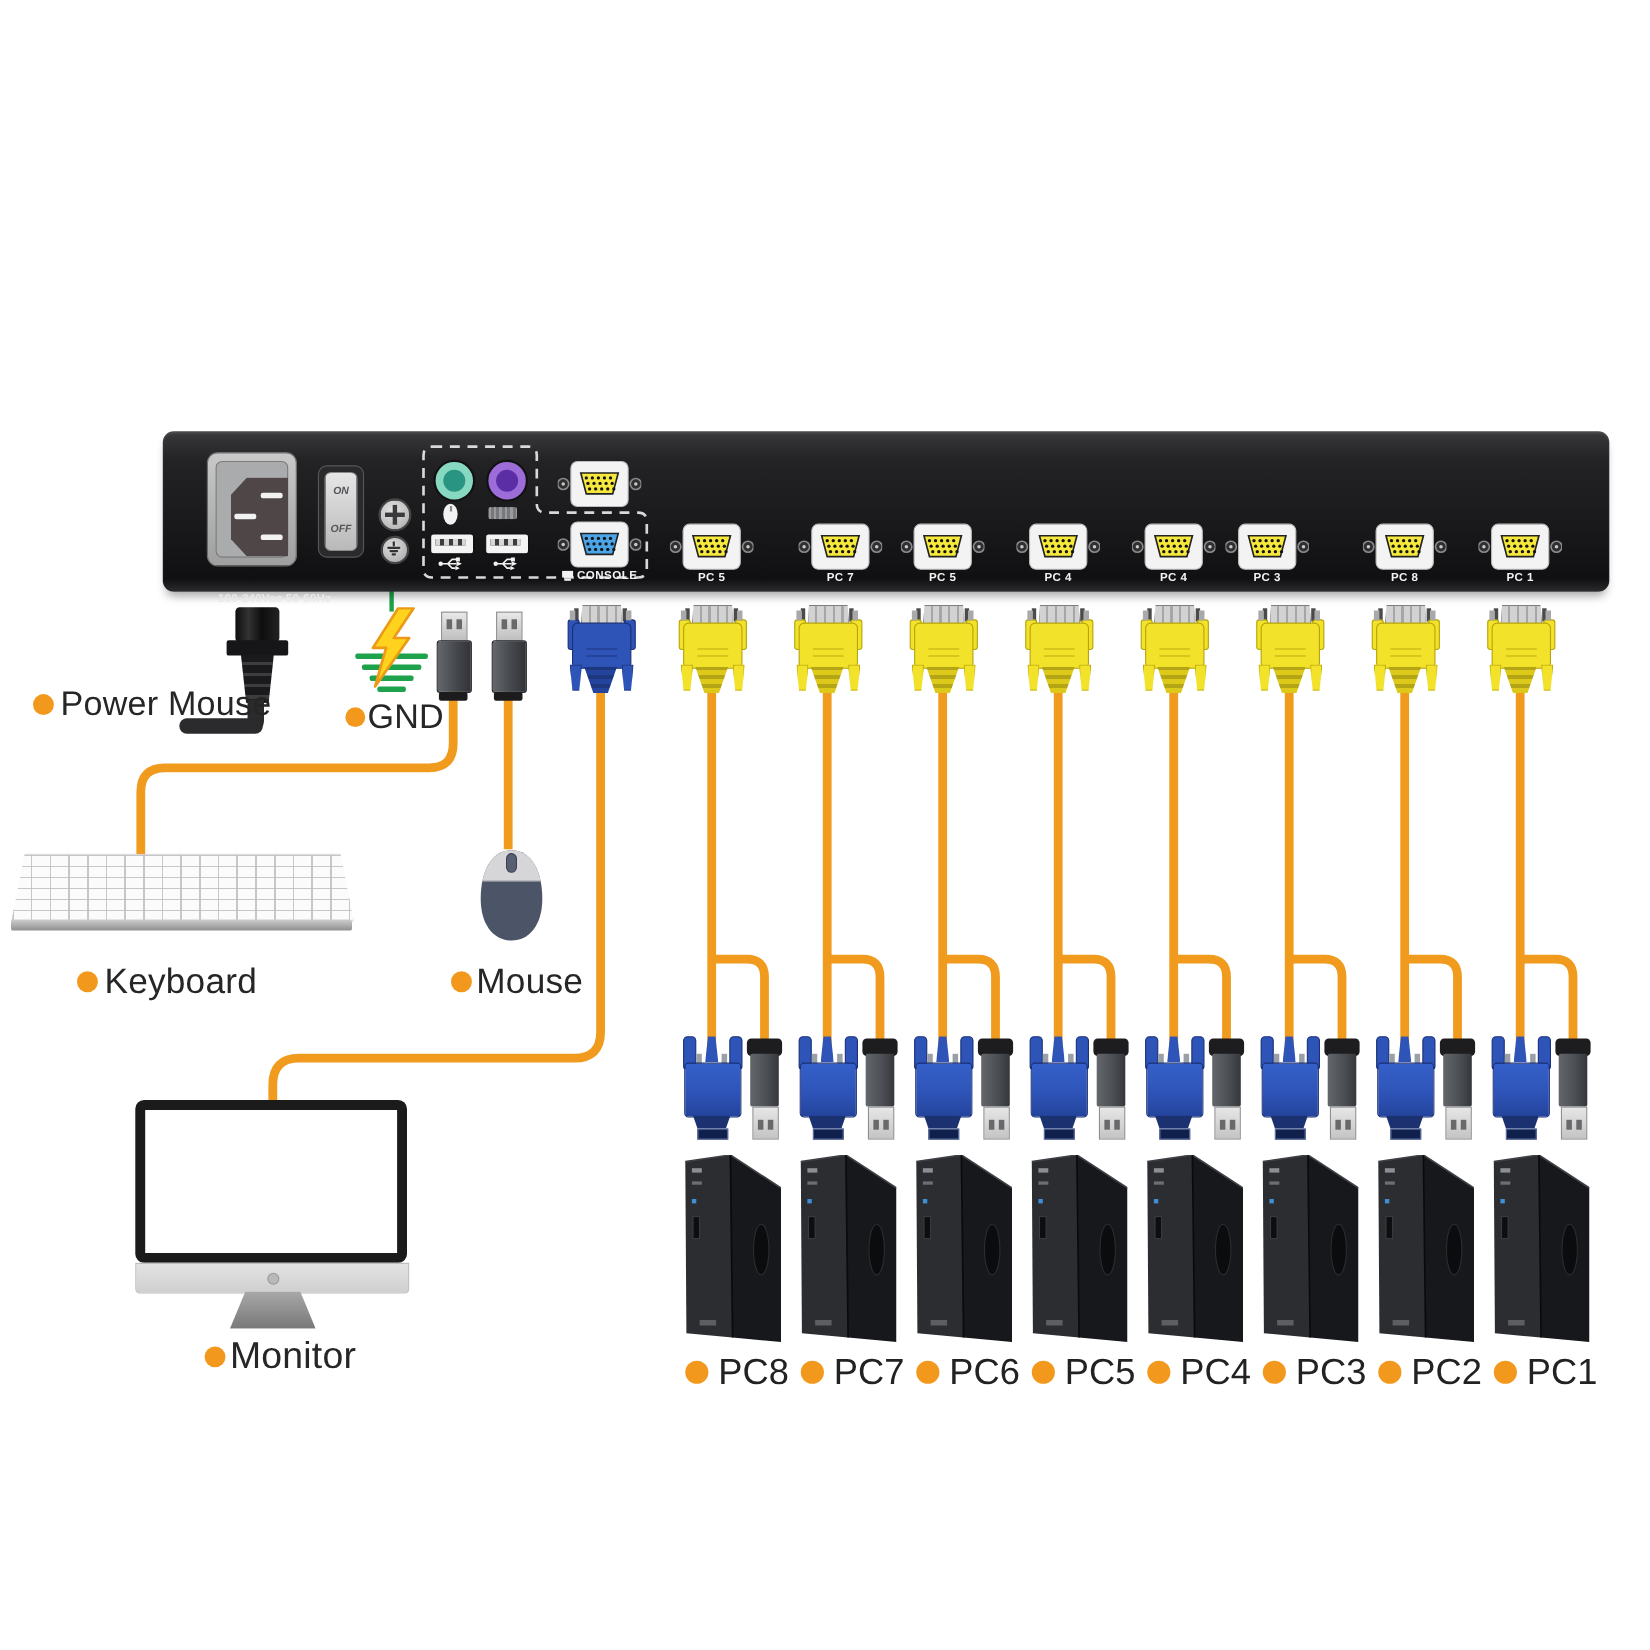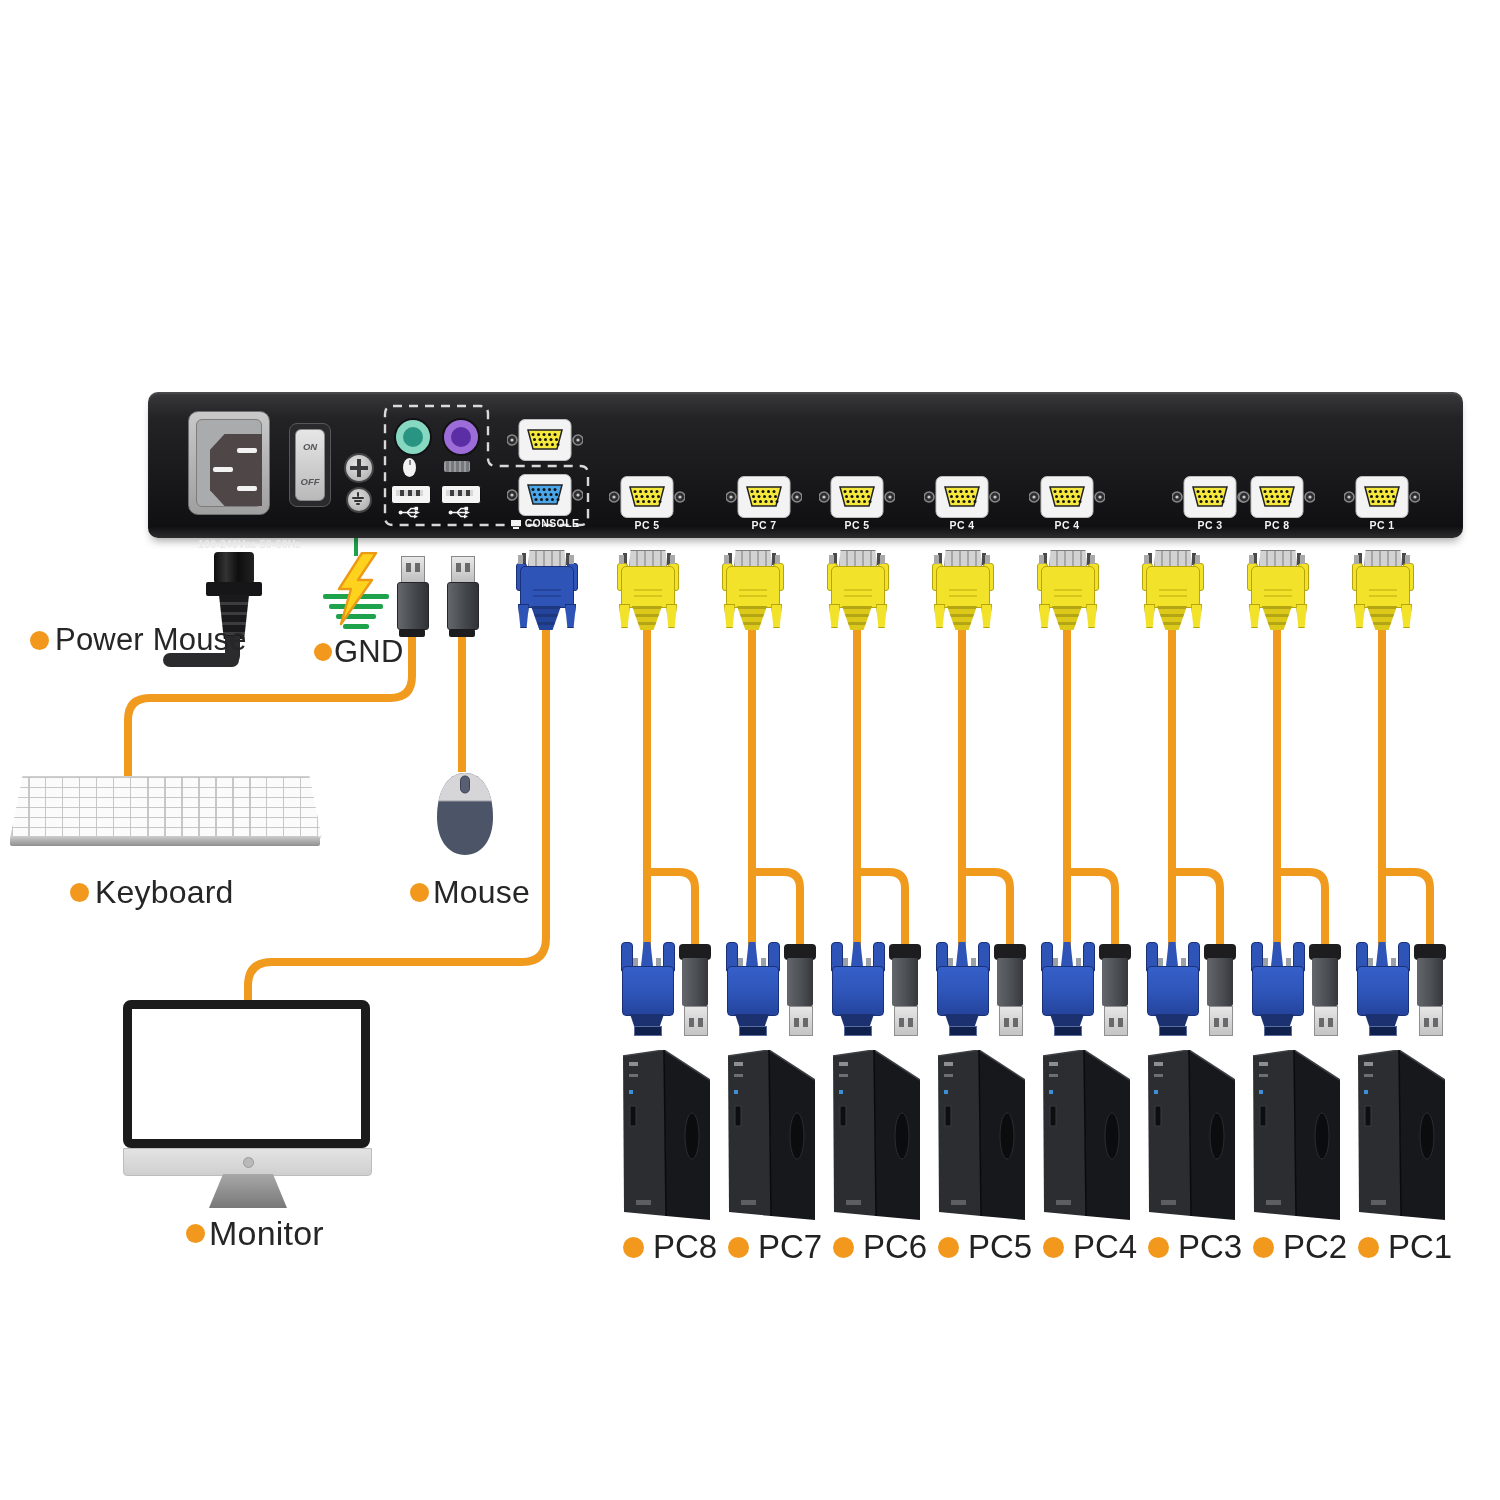--- a/index.html
+++ b/index.html
@@ -430,21 +430,21 @@
               <circle cx="49.5" cy="22.5" r="1.5"></circle>
           <circle cx="29" cy="27.5" r="1.5"></circle>
               <circle cx="34.5" cy="27.5" r="1.5"></circle>
               <circle cx="40" cy="27.5" r="1.5"></circle>
               <circle cx="45.5" cy="27.5" r="1.5"></circle>
               <circle cx="51" cy="27.5" r="1.5"></circle>
         </g>
       </svg>
       <span class="port-label">PC 4</span>
     </div>
-        <div class="vga-port" style="left: 1024px; top: 82px;">
+        <div class="vga-port" style="left: 966px; top: 82px;">
       <svg width="76" height="46" viewBox="0 0 76 46">
         <circle cx="5" cy="23" r="5" fill="#2f2f31" stroke="#8a8a8c" stroke-width="1.5"></circle>
             <circle cx="5" cy="23" r="1.6" fill="#c9c9c9"></circle>
         <circle cx="71" cy="23" r="5" fill="#2f2f31" stroke="#8a8a8c" stroke-width="1.5"></circle>
             <circle cx="71" cy="23" r="1.6" fill="#c9c9c9"></circle>
         <rect x="12" y="2.5" width="52" height="41" rx="6" fill="#f3f3f3" stroke="#bdbdbd"></rect>
         <path class="face face-yellow" d="M21,13 L55,13 L50,32 L26,32 Z" stroke="#222" stroke-width="1.5"></path>
         <g fill="#141414">
           <circle cx="26" cy="17.5" r="1.5"></circle>
               <circle cx="31.5" cy="17.5" r="1.5"></circle>

